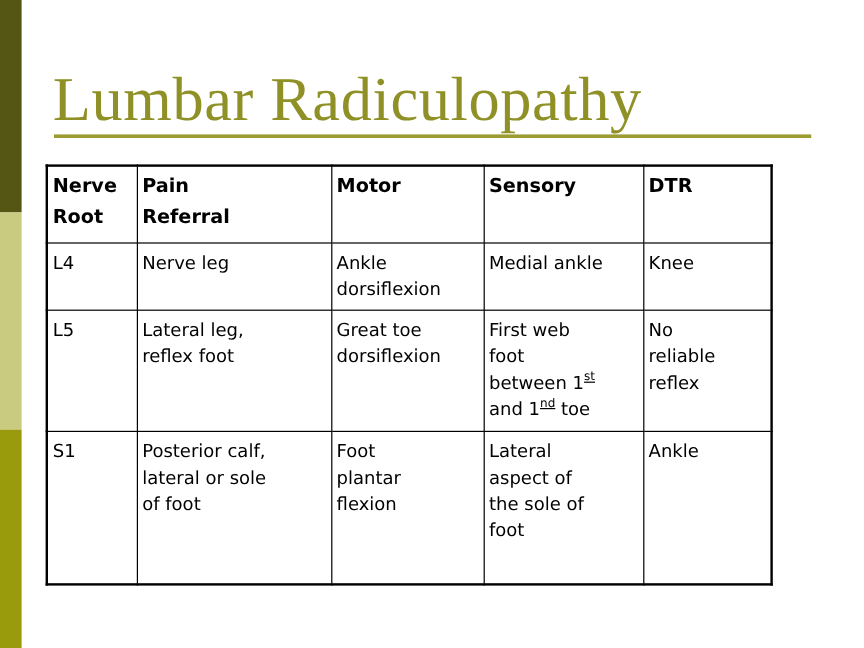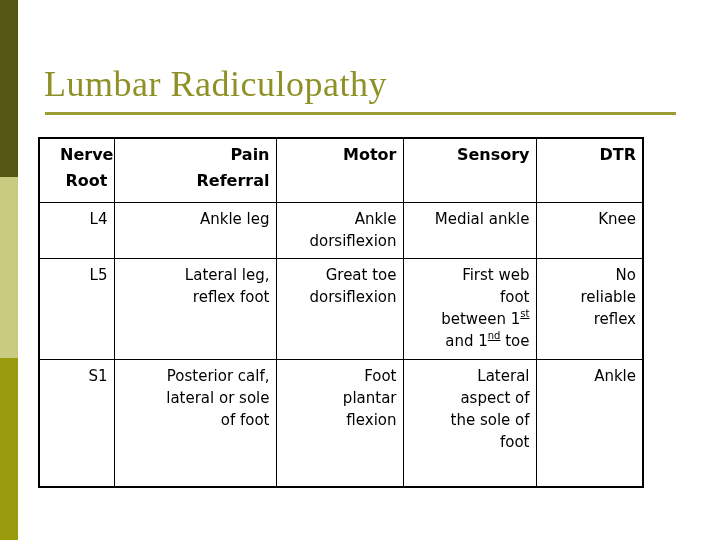--- a/index.html
+++ b/index.html
@@ -31,43 +31,43 @@
   }
   .seg { width: 18px; }
   .seg-top { height: 177px; background: var(--sidebar-top); }
   .seg-mid { height: 181px; background: var(--sidebar-middle); }
   .seg-bot { height: 182px; background: var(--sidebar-bottom); }
   .title {
     position: absolute; left: 44px; top: 62px;
     margin: 0;
     font-family: "Liberation Serif", serif;
     font-weight: normal;
-    font-size: 36px;
+    font-size: 52px;
     line-height: 44px;
     letter-spacing: 0.5px;
     color: var(--title-text);
     white-space: nowrap;
   }
   .title-rule {
     position: absolute; left: 45px; top: 112px;
     width: 631px; height: 3px;
     background: var(--title-rule);
   }
   table.tbl {
     position: absolute; left: 38px; top: 137px;
     width: 604px;
     border-collapse: collapse;
     table-layout: fixed;
     border: 2px solid var(--table-border);
   }
   .tbl th, .tbl td {
     border: 1px solid var(--table-border);
     vertical-align: top;
-    text-align: right;
-    padding: 4px 6px 2px 20px;
+    text-align: left;
+    padding: 4px 6px 2px 4px;
     overflow: hidden;
   }
   .tbl thead th {
     font-weight: bold;
     font-size: 16px;
     line-height: 26px;
     padding-top: 3px;
   }
   .tbl tbody td {
     font-weight: normal;
@@ -130,21 +130,21 @@
           <div>DTR</div>
         </th>
       </tr>
     </thead>
     <tbody>
       <tr class="r-l4">
         <td>
           <div>L4</div>
         </td>
         <td>
-          <div>Ankle leg</div>
+          <div>Nerve leg</div>
         </td>
         <td>
           <div>Ankle</div>
           <div>dorsiflexion</div>
         </td>
         <td>
           <div>Medial ankle</div>
         </td>
         <td>
           <div>Knee</div>

